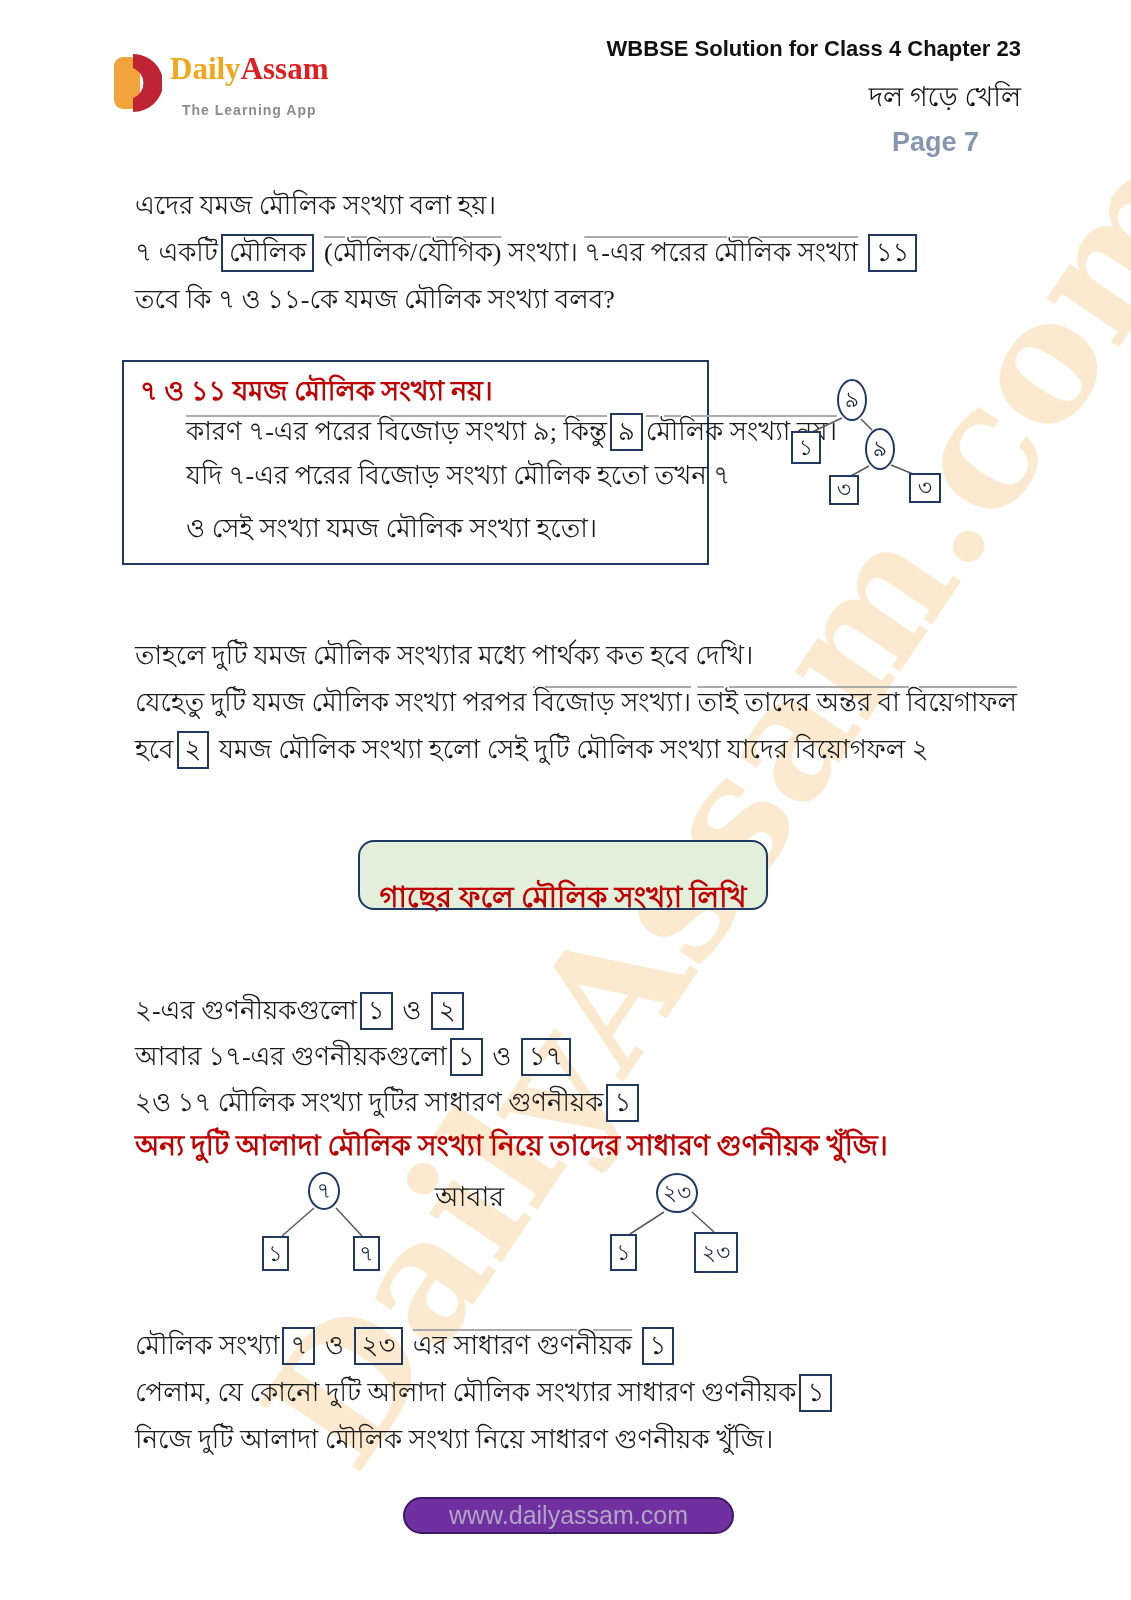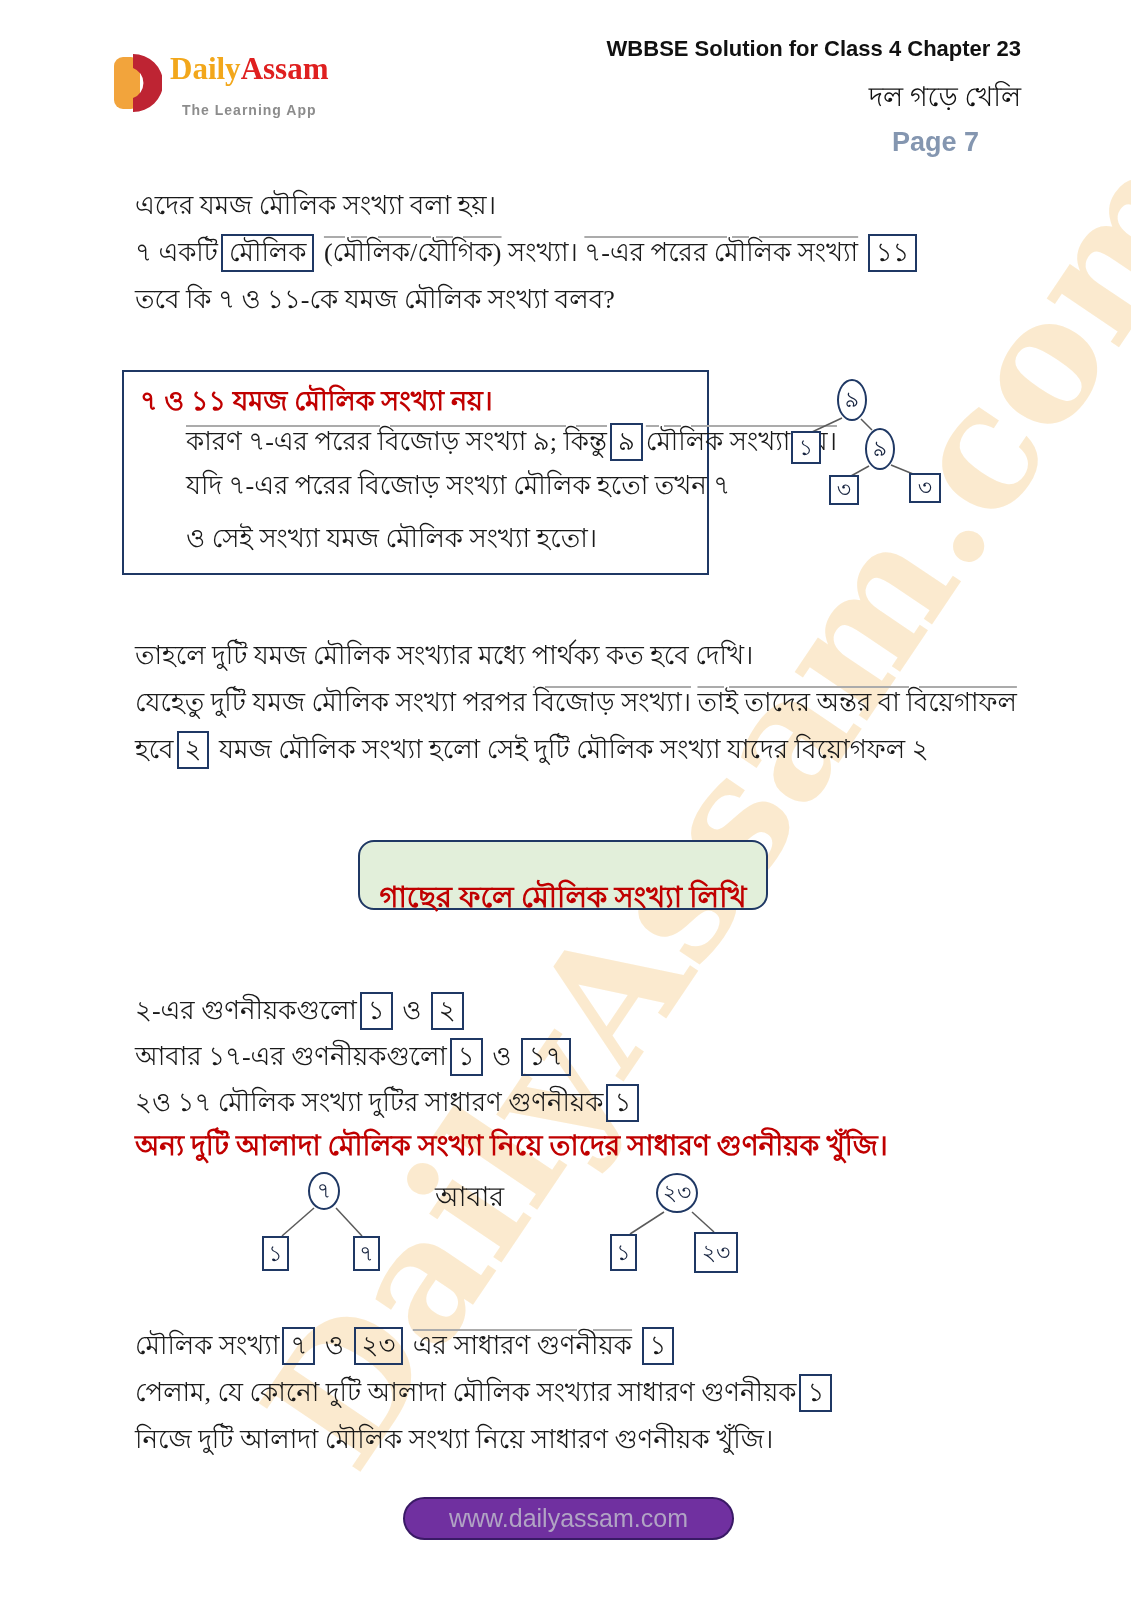--- a/index.html
+++ b/index.html
@@ -31,21 +31,21 @@
   
   .tblock { position:absolute; left:135px; z-index:1; }
   .line { font-size:26px; line-height:47px; white-space:nowrap; }
   .nbox {
     display:inline-block; border:2px solid #1f3864; padding:0 6px; margin:0 3px;
     line-height:1.3; background:transparent;
   }
   .ol { text-decoration:overline; text-decoration-color:#ababab; text-decoration-thickness:2px; }
   
   .note-box {
-    position:absolute; left:122px; top:370px; width:587px; z-index:1;
+    position:absolute; left:122px; top:360px; width:587px; z-index:1;
     background:#ffffff; border:2px solid #1f3864; padding:10px 16px 12px 16px;
   }
   .note-heading { font-size:27px; font-weight:bold; color:#c00000; line-height:38px; white-space:nowrap; }
   .note-box .line { line-height:44px;margin-left:46px; }
   .note-box .line.gap { margin-top:9px; }
   
   .tree { position:absolute; z-index:1; }
   .tree svg { position:absolute; left:0; top:0; }
   .node {
     position:absolute; display:flex; align-items:center; justify-content:center;
@@ -57,21 +57,21 @@
   
   .banner {
     position:absolute; left:358px; top:840px; width:410px; height:70px; z-index:1;
     background:#e2efda; border:2px solid #1f3864; border-radius:16px;
     display:flex; align-items:center; justify-content:center;
   }
   .banner-label { font-size:29px; font-weight:bold; color:#c00000; white-space:nowrap;margin-top:47px; }
   .red-line { font-size:28px; font-weight:bold; color:#c00000; white-space:nowrap; }
   
   .footer-pill {
-    position:absolute; left:403px; top:1497px; width:331px; height:43px; z-index:1;
+    position:absolute; left:403px; top:1497px; width:331px; height:37px; z-index:1;
     background:#7030a0; border:2px solid #3a1a66; border-radius:22px;
     display:flex; align-items:center; justify-content:center; cursor:pointer;
   }
   .footer-url { font-family:"Liberation Sans",sans-serif; font-size:25px; color:#b1a4c4; }
 </style>
 </head>
 <body>
 
 <div class="page">
 

